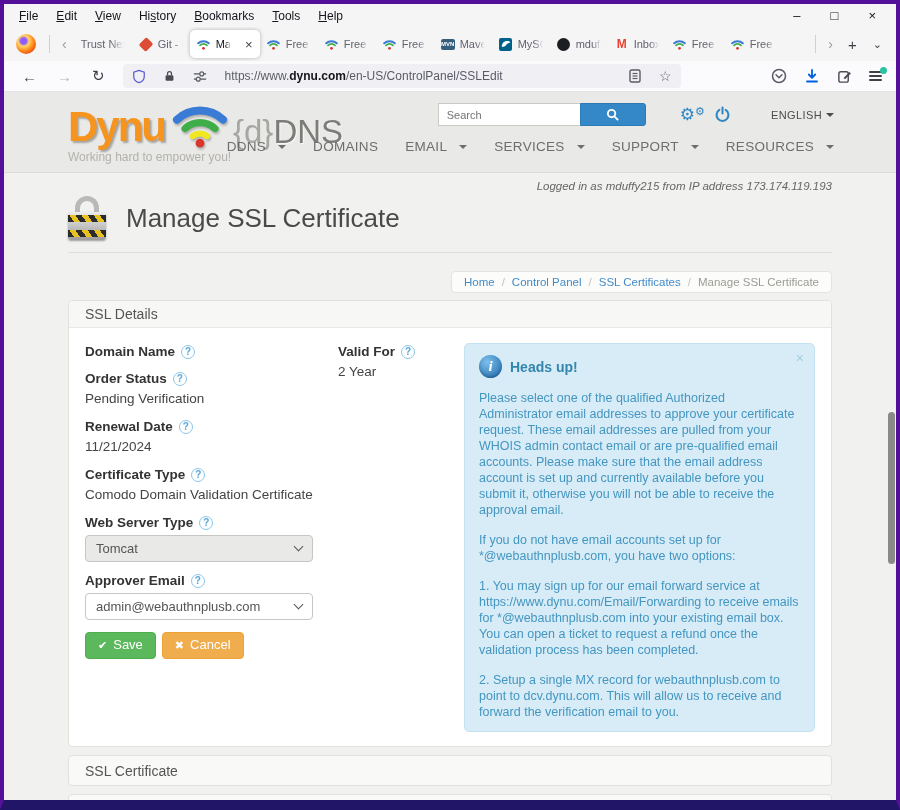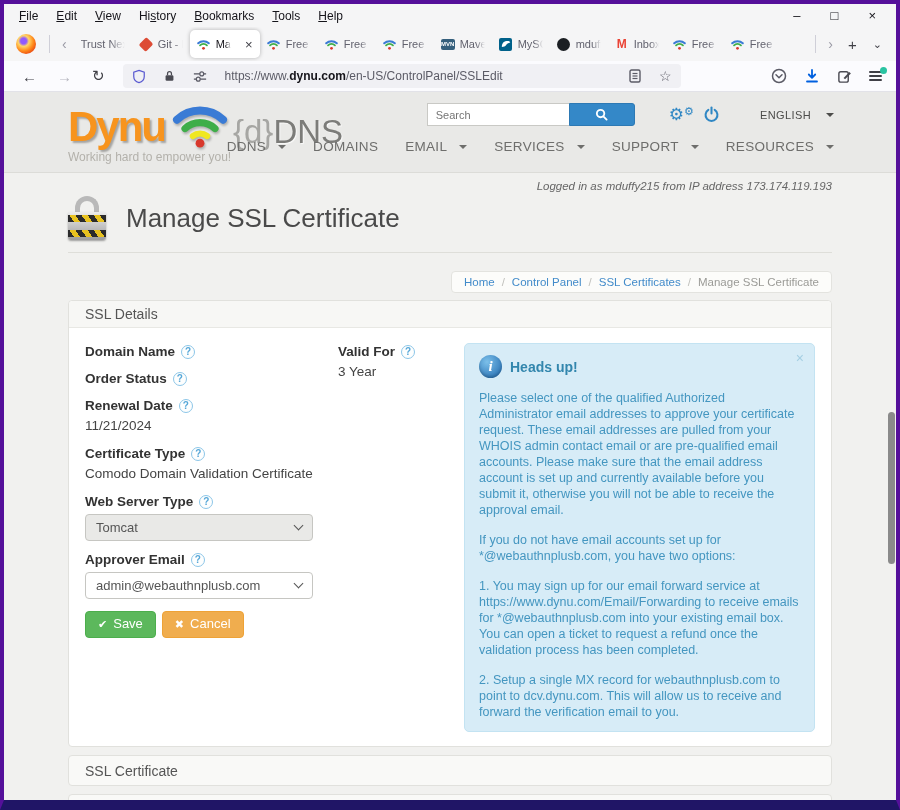--- a/index.html
+++ b/index.html
@@ -64,21 +64,21 @@
   .logo-dns{font-size:33px;color:#7c7c79;font-weight:normal;line-height:1;text-shadow:1px 1px 1px rgba(255,255,255,.8);}
   .tagline{font-size:12px;color:#b3b1ab;margin-top:2px;}
   .hdr-right{position:absolute;right:62px;top:11px;display:flex;align-items:center;}
   .search-box{display:flex;}
   .search-input{width:142px;height:23px;border:1px solid #c9c9c5;border-right:none;font-size:11px;
                 padding:0 8px;color:#777;background:#fff;outline:none;}
   .search-btn{width:66px;height:23px;background:#3488c8;border:1px solid #2d79b4;border-radius:0 3px 3px 0;
               display:flex;align-items:center;justify-content:center;}
   .hdr-icons{display:flex;align-items:center;gap:9px;margin-left:34px;color:#2f87c4;}
   .gears{font-size:17px;line-height:1;color:#2f87c4;}
-  .language{margin-left:40px;font-size:11px;color:#4c4c4a;letter-spacing:.4px;display:flex;align-items:center;gap:15px;}
+  .language{margin-left:40px;font-size:11px;color:#4c4c4a;letter-spacing:.4px;display:flex;align-items:center;gap:4px;}
   .site-nav{position:absolute;right:62px;top:47px;display:flex;gap:27px;align-items:center;}
   .nav-item{font-size:13.5px;color:#6e6e6c;letter-spacing:.3px;display:flex;align-items:center;gap:12px;}
   .caret{width:0;height:0;border-left:4px solid transparent;border-right:4px solid transparent;
          border-top:4px solid currentColor;display:inline-block;}
 
   
   .content{flex:1 1 auto;background:#f1f1ef;padding:0 64px;position:relative;overflow:hidden;}
   .logged-line{text-align:right;font-size:11.5px;font-style:italic;color:#666;margin-top:7px;}
   .title-row{display:flex;align-items:center;gap:20px;padding:4px 0 12px;border-bottom:1px solid #deded9;}
   .page-title{font-size:26px;font-weight:normal;color:#4a4a4a;}
@@ -435,20 +435,21 @@
             <div class="flabel">
                 <span>Domain Name</span>
                 <span class="qicon">?</span>
               </div>
           </div>
           <div class="fgroup">
             <div class="flabel">
                 <span>Order Status</span>
                 <span class="qicon">?</span>
               </div>
+            <div class="fvalue">Pending Verification</div>
           </div>
           <div class="fgroup">
             <div class="flabel">
                 <span>Renewal Date</span>
                 <span class="qicon">?</span>
               </div>
             <div class="fvalue">11/21/2024</div>
           </div>
           <div class="fgroup">
             <div class="flabel">
@@ -487,21 +488,21 @@
                 <span>Cancel</span>
               </span>
           </div>
         </div>
         <div class="col-mid">
           <div class="fgroup">
             <div class="flabel">
                 <span>Valid For</span>
                 <span class="qicon">?</span>
               </div>
-            <div class="fvalue">3 Year</div>
+            <div class="fvalue">2 Year</div>
           </div>
         </div>
         <div class="headsup">
           <span class="hu-close">×</span>
           <div class="hu-head">
             <span class="hu-icon">i</span>
             <span class="hu-title">Heads up!</span>
           </div>
           <div id="hu-paragraphs">
               <p class="hu-p">Please select one of the qualified Authorized Administrator email addresses to approve your certificate request. These email addresses are pulled from your WHOIS admin contact email or are pre-qualified email accounts. Please make sure that the email address account is set up and currently available before you submit it, otherwise you will not be able to receive the approval email.</p>

